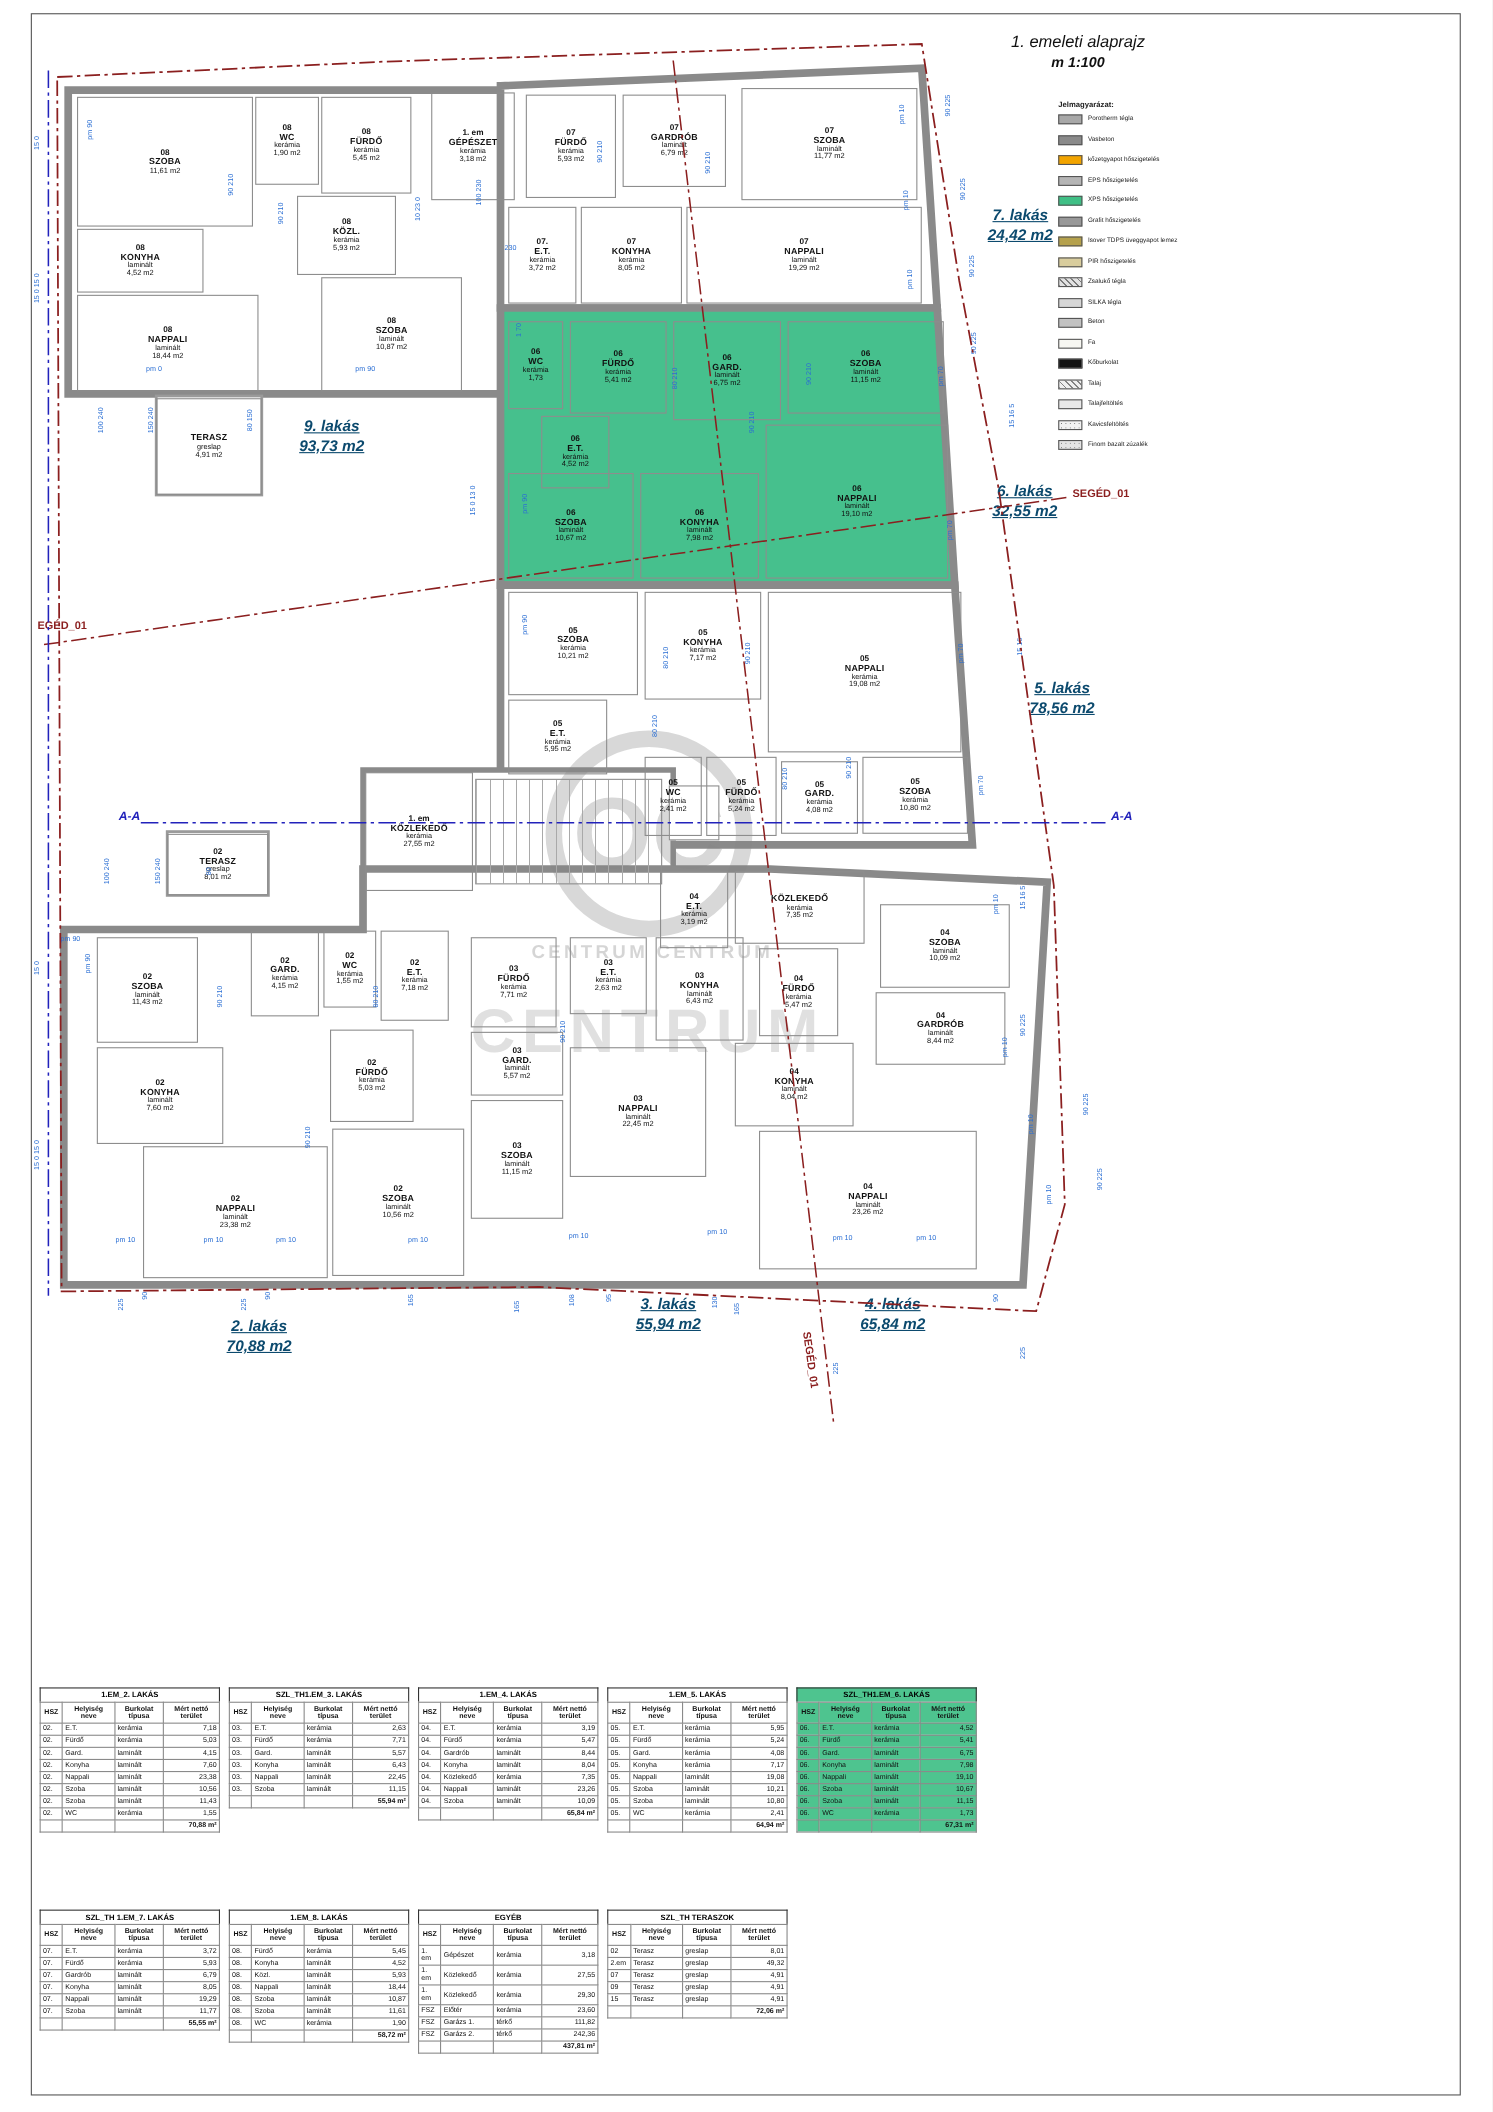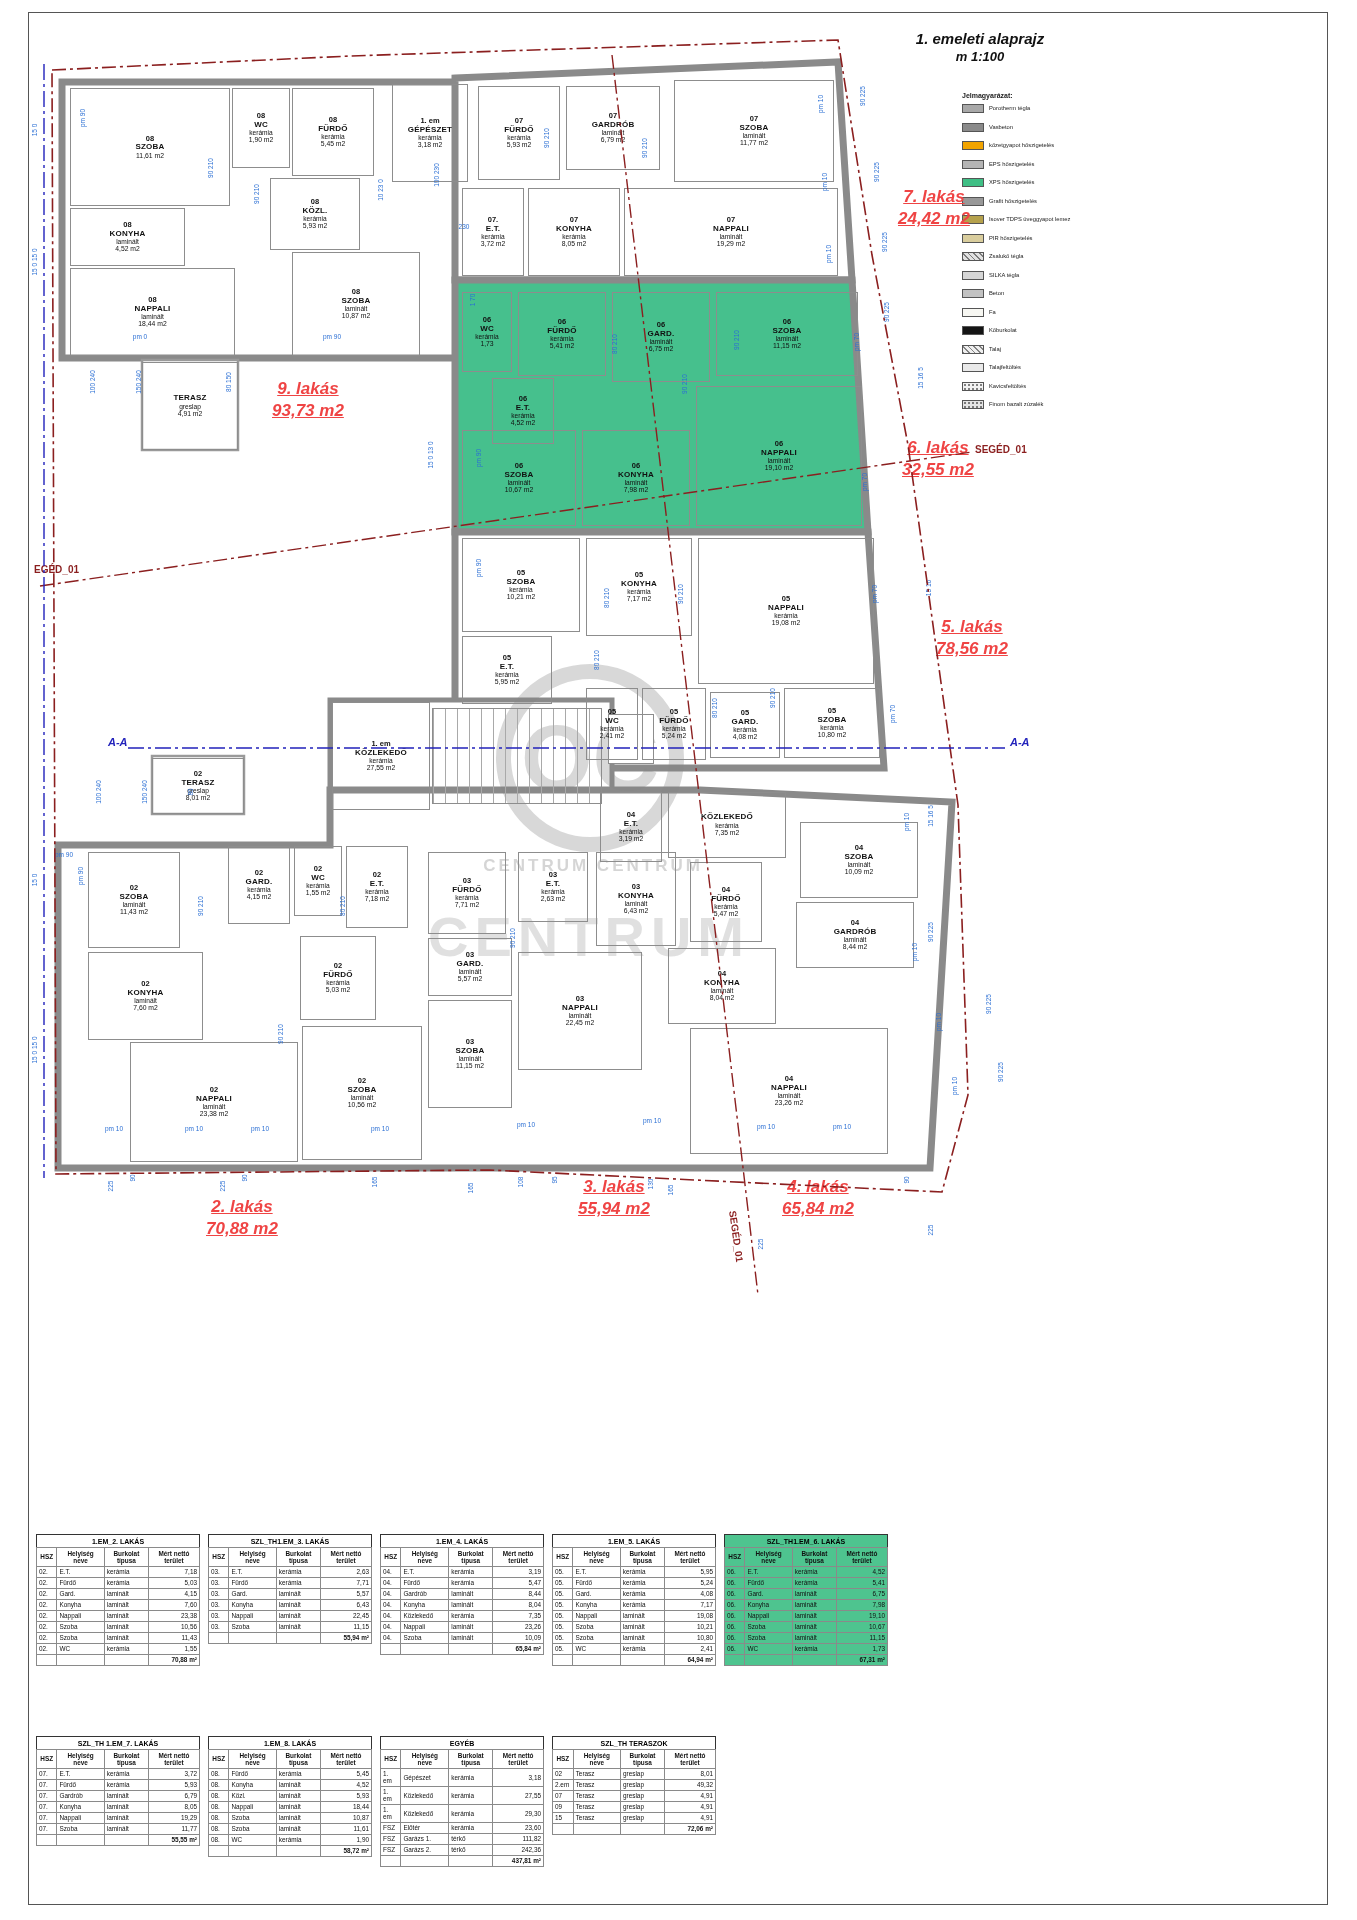--- a/index.html
+++ b/index.html
@@ -1,39 +1,39 @@
 <!DOCTYPE html>
 <html><head>
 <meta charset="utf-8">
 <style>
   html,body{margin:0;padding:0;background:#e8e8e8;}
   .page{position:relative;width:1357px;height:1920px;background:#ffffff;font-family:"Liberation Sans",sans-serif;overflow:hidden;margin:0 auto;}
   .frame{position:absolute;left:28px;top:12px;width:1300px;height:1893px;border:1.5px solid #555;box-sizing:border-box;pointer-events:none;}
   
   .title-block{position:absolute;left:895px;top:30px;width:170px;text-align:center;color:#111;}
-  .title-block .t1{font-size:15px;font-weight:bold;font-style:italic;}
+  .title-block .t1{font-size:15px;font-weight:normal;font-style:italic;}
   .title-block .t2{font-size:13px;font-weight:bold;font-style:italic;margin-top:2px;}
   
   .legend{position:absolute;left:962px;top:92px;width:130px;}
   .legend .lg-title{font-size:7px;font-weight:bold;margin-bottom:5px;color:#222;}
   .leg-row{display:flex;align-items:center;margin-bottom:9.5px;}
   .leg-swatch{width:22px;height:9px;border:1px solid #555;margin-right:5px;flex:0 0 auto;box-sizing:border-box;}
   .leg-swatch.hatch{background-image:repeating-linear-gradient(45deg,rgba(0,0,0,.45) 0 1px,transparent 1px 4px);}
   .leg-swatch.dots{background-image:radial-gradient(rgba(0,0,0,.5) 0.7px,transparent 0.8px);background-size:4px 4px;}
   .leg-label{font-size:5.8px;color:#222;line-height:1.1;}
   
   svg.lines{position:absolute;left:0;top:0;pointer-events:none;}
   .room{position:absolute;border:1.5px solid #8d8d8d;box-sizing:border-box;display:flex;flex-direction:column;align-items:center;justify-content:center;text-align:center;line-height:1.08;color:#111;z-index:6;}
   .room .ra{font-size:7.5px;font-weight:bold;}
   .room .rn{font-size:8px;font-weight:bold;letter-spacing:.2px;}
   .room .rs{font-size:6.6px;}
   .room .rm{font-size:6.8px;}
   .stairs{position:absolute;left:432px;top:708px;width:170px;height:96px;border:1.5px solid #8d8d8d;box-sizing:border-box;background:repeating-linear-gradient(90deg,#a9a9a9 0 1px,transparent 1px 12px);z-index:5;}
   .shaft{position:absolute;left:608px;top:714px;width:46px;height:50px;border:1.5px solid #8d8d8d;box-sizing:border-box;z-index:5;background:#fff;}
-  .apt-label{position:absolute;color:#ef4444;font-size:17px;font-weight:bold;font-style:italic;text-align:center;line-height:1.3;z-index:8;white-space:nowrap;}
+  .apt-label{position:absolute;color:#0c4a6e;font-size:14px;font-weight:bold;font-style:italic;text-align:center;line-height:1.3;z-index:8;white-space:nowrap;}
   .apt-label span{display:block;text-decoration:underline;}
   .dim{position:absolute;color:#2b6fd4;font-size:6.5px;white-space:pre;z-index:7;transform:translate(-50%,-50%) rotate(var(--r,0deg));}
   .anno{position:absolute;z-index:9;font-weight:bold;white-space:nowrap;transform:rotate(var(--r,0deg));transform-origin:left top;}
   .anno.blue{color:#2222bb;font-size:11px;font-style:italic;}
   .anno.red{color:#8b1f1f;font-size:10px;}
   
   .wm-logo{position:absolute;left:496px;top:664px;width:188px;height:188px;border:15px solid rgba(135,135,135,.32);border-radius:50%;display:flex;align-items:center;justify-content:center;font-size:92px;font-weight:bold;color:rgba(135,135,135,.32);z-index:4;box-sizing:border-box;}
   .wm-sub{position:absolute;left:468px;top:856px;width:250px;text-align:center;font-size:17px;font-weight:bold;letter-spacing:3px;color:rgba(135,135,135,.35);z-index:4;}
   .wm-text{position:absolute;left:428px;top:902px;font-size:56px;font-weight:bold;letter-spacing:6px;color:rgba(145,145,145,.28);line-height:1.25;z-index:4;}
   

